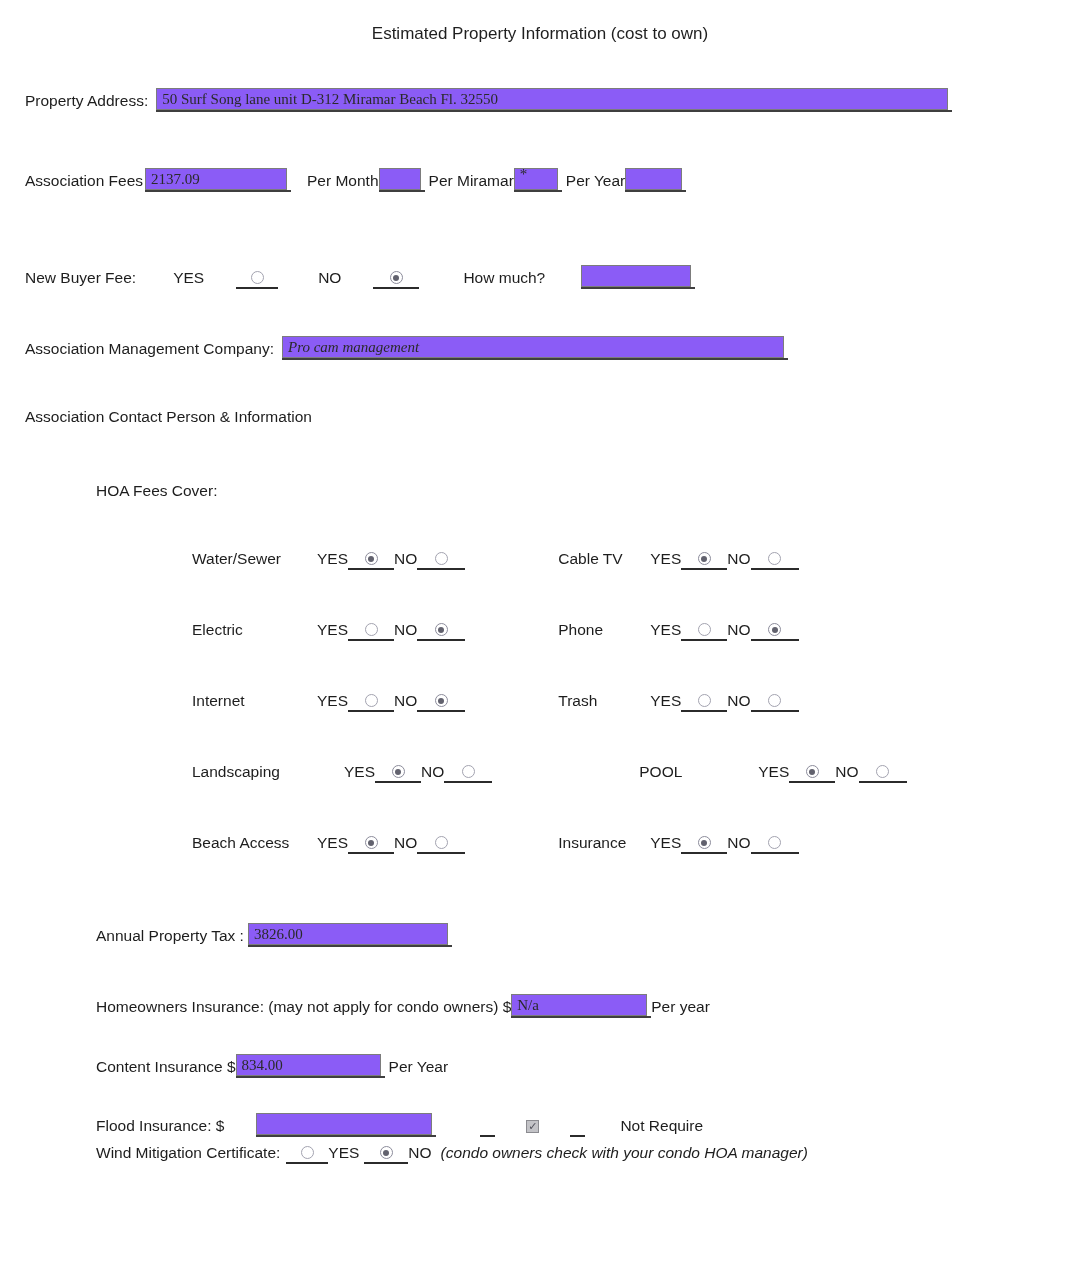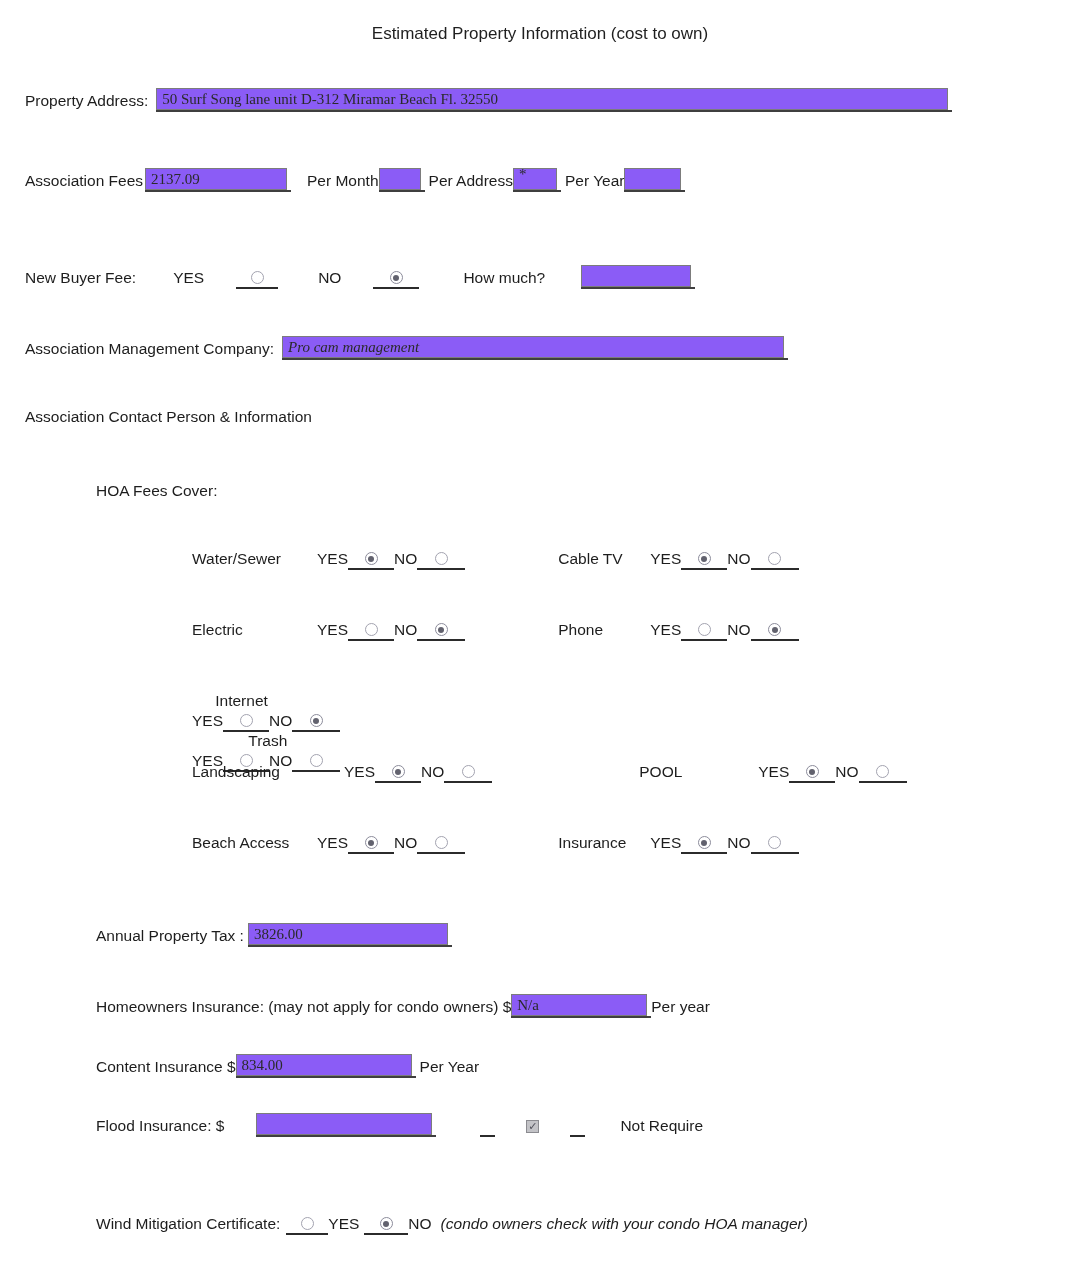--- a/index.html
+++ b/index.html
@@ -61,21 +61,21 @@
 
 <div class="row" style="top:168px;left:25px;">
   <span class="lbl">Association Fees</span>
   <span class="uwrap" style="margin-left:2px;">
     <span class="field" style="width:142px;">2137.09</span>
   </span>
   <span class="lbl" style="margin-left:16px;">Per Month</span>
   <span class="uwrap">
     <span class="field" style="width:42px;"></span>
   </span>
-  <span class="lbl gap4">Per Address</span>
+  <span class="lbl gap4">Per Miramar</span>
   <span class="uwrap">
     <span class="field" style="width:44px;">
         <span class="star">*</span>
       </span>
   </span>
   <span class="lbl gap4">Per Year</span>
   <span class="uwrap">
     <span class="field" style="width:57px;"></span>
   </span>
 </div>
@@ -156,21 +156,21 @@
     <span class="seg" style="width:46px;">
         <span class="radio"></span>
       </span>
     <span class="word">NO</span>
     <span class="seg" style="width:48px;">
         <span class="radio on"></span>
       </span>
   </span>
 </div>
 
-<div class="row" style="top:692px;left:192px;flex-direction:column;">
+<div class="row" style="top:692px;left:192px;">
   <span class="hoa-label">Internet</span>
   <span class="yn">
     <span class="word">YES</span>
     <span class="seg" style="width:46px;">
         <span class="radio"></span>
       </span>
     <span class="word">NO</span>
     <span class="seg" style="width:48px;">
         <span class="radio on"></span>
       </span>
@@ -252,39 +252,39 @@
   <span class="lbl">Homeowners Insurance: (may not apply for condo owners) $</span>
   <span class="uwrap">
     <span class="field" style="width:136px;">N/a</span>
   </span>
   <span class="lbl">Per year</span>
 </div>
 
 <div class="row" style="top:1054px;left:96px;">
   <span class="lbl">Content Insurance $</span>
   <span class="uwrap">
-    <span class="field" style="width:176px;">834.00</span>
+    <span class="field" style="width:145px;">834.00</span>
   </span>
   <span class="lbl gap4">Per Year</span>
 </div>
 
 <div class="row" style="top:1113px;left:96px;gap:28px;">
   <span class="lbl">Flood Insurance: $</span>
   <span class="uwrap gap4">
     <span class="field" style="width:176px;"></span>
   </span>
   <span class="seg" style="width:15px;margin-left:16px;"></span>
   <span class="seg" style="width:19px;border-bottom:none;">
     <span class="checkbox on"></span>
   </span>
   <span class="seg" style="width:15px;"></span>
   <span class="lbl" style="margin-left:7px;">Not Require</span>
 </div>
 
-<div class="row" style="top:1215px;left:96px;">
+<div class="row" style="top:1144px;left:96px;">
   <span class="lbl">Wind Mitigation Certificate:</span>
   <span class="seg" style="width:42px;margin-left:6px;">
     <span class="radio"></span>
   </span>
   <span class="lbl">YES</span>
   <span class="seg" style="width:44px;margin-left:5px;">
     <span class="radio on"></span>
   </span>
   <span class="lbl">NO</span>
   <span class="lbl" style="margin-left:9px;font-style:italic;">(condo owners check with your condo HOA manager)</span>

